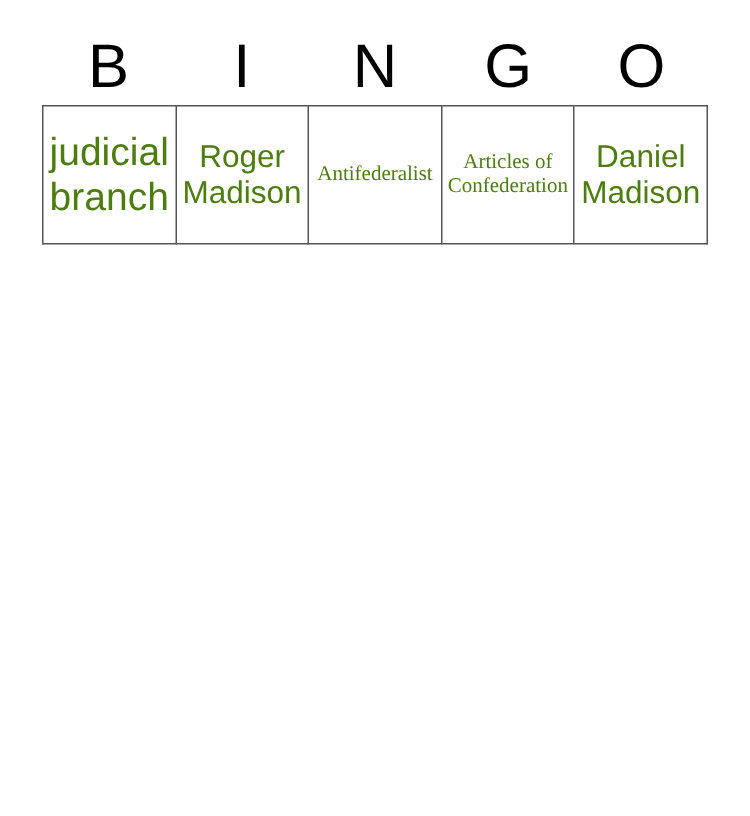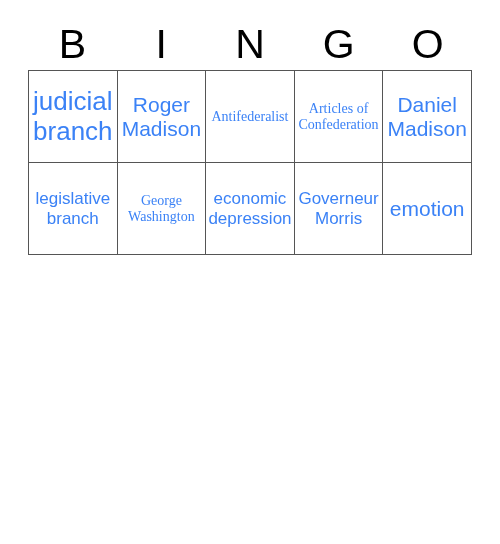--- a/index.html
+++ b/index.html
@@ -47,21 +47,21 @@
     table-layout: fixed;
   }
   .grid td {
     border: 1px solid #555555;
     width: 20%;
     height: 89px;
     text-align: center;
     vertical-align: middle;
     padding: 1px 2px;
     line-height: 1.12;
-    color: #3b82f6;
+    color: #4d7c0f;
     word-wrap: break-word;
     overflow: hidden;
   }
 
   
   .fs-xl   { font-size: 30px; }
   .fs-lg   { font-size: 26px; }
   .fs-md   { font-size: 21px; }
   .fs-sm   { font-size: 17px; }
   .fs-xs   { font-size: 14px; font-family: Liberation Serif, serif; }
@@ -82,23 +82,16 @@
 
   <table class="grid">
     <tbody>
       <tr>
         <td class="fs-lg">judicial branch</td>
         <td class="fs-md">Roger Madison</td>
         <td class="fs-xs">Antifederalist</td>
         <td class="fs-xs">Articles of Confederation</td>
         <td class="fs-md">Daniel Madison</td>
       </tr>
-      <tr>
-        <td class="fs-sm">legislative branch</td>
-        <td class="fs-xs">George Washington</td>
-        <td class="fs-sm">economic depression</td>
-        <td class="fs-sm">Governeur Morris</td>
-        <td class="fs-md">emotion</td>
-      </tr>
     </tbody>
   </table>
 
 </div>
 
 </body></html>

